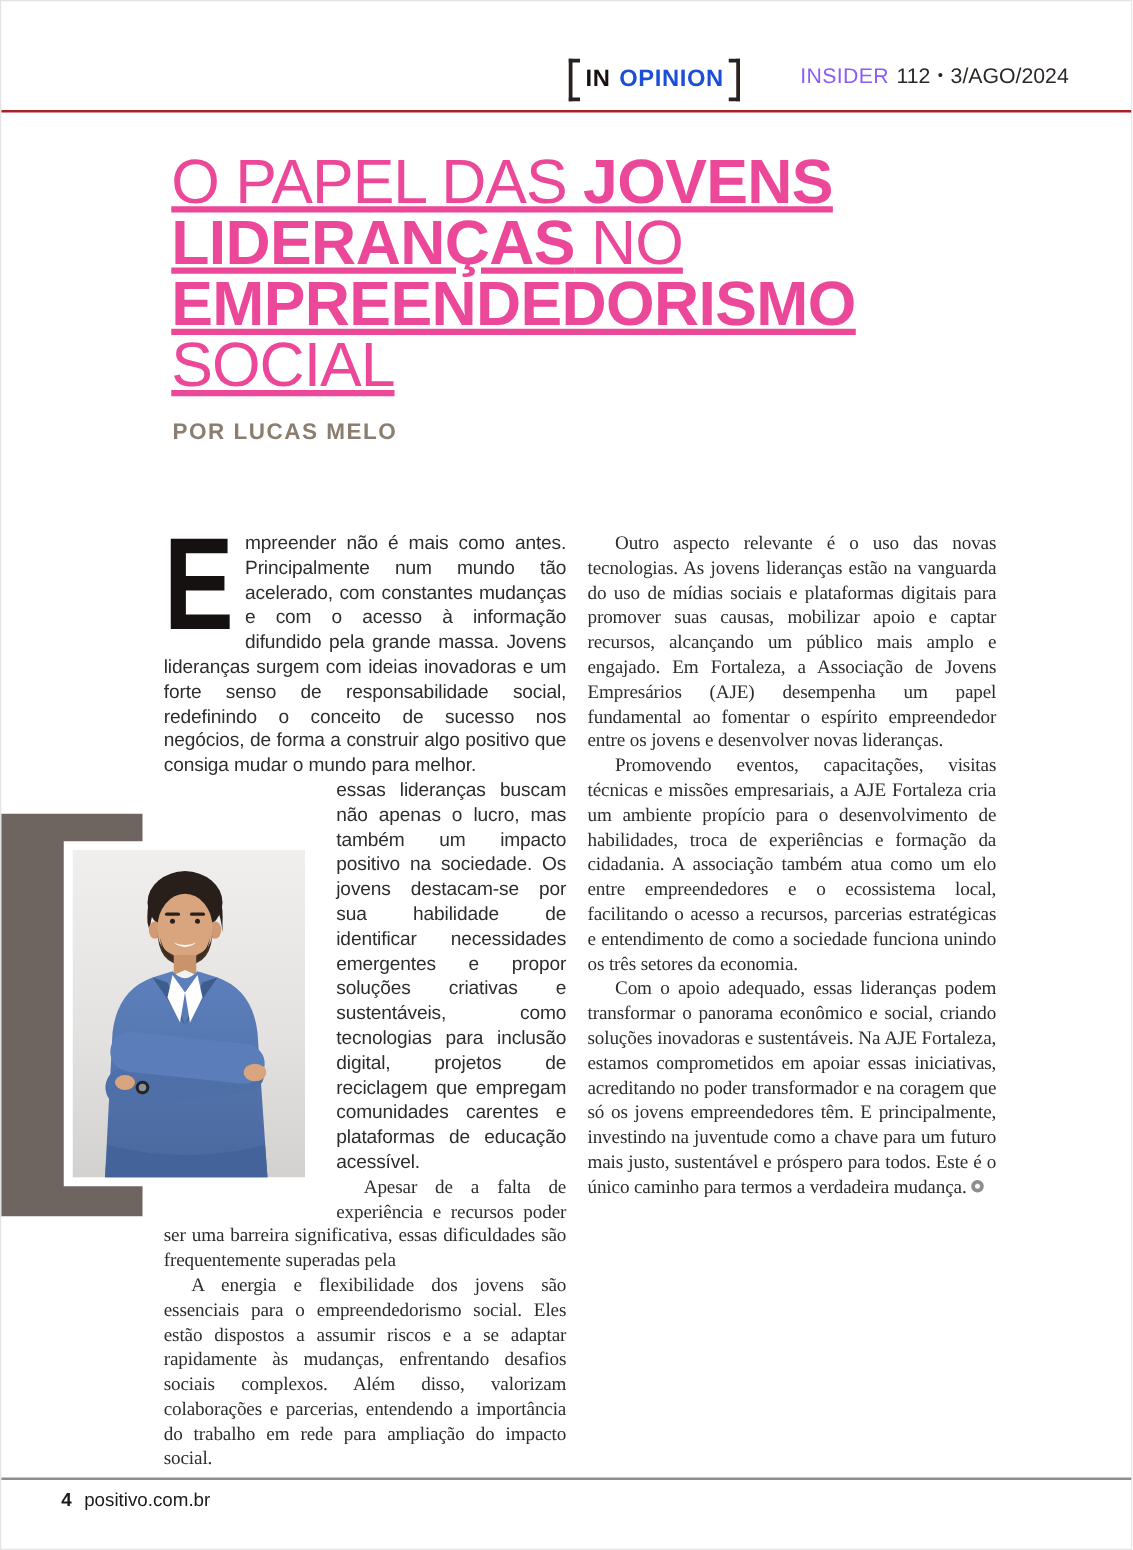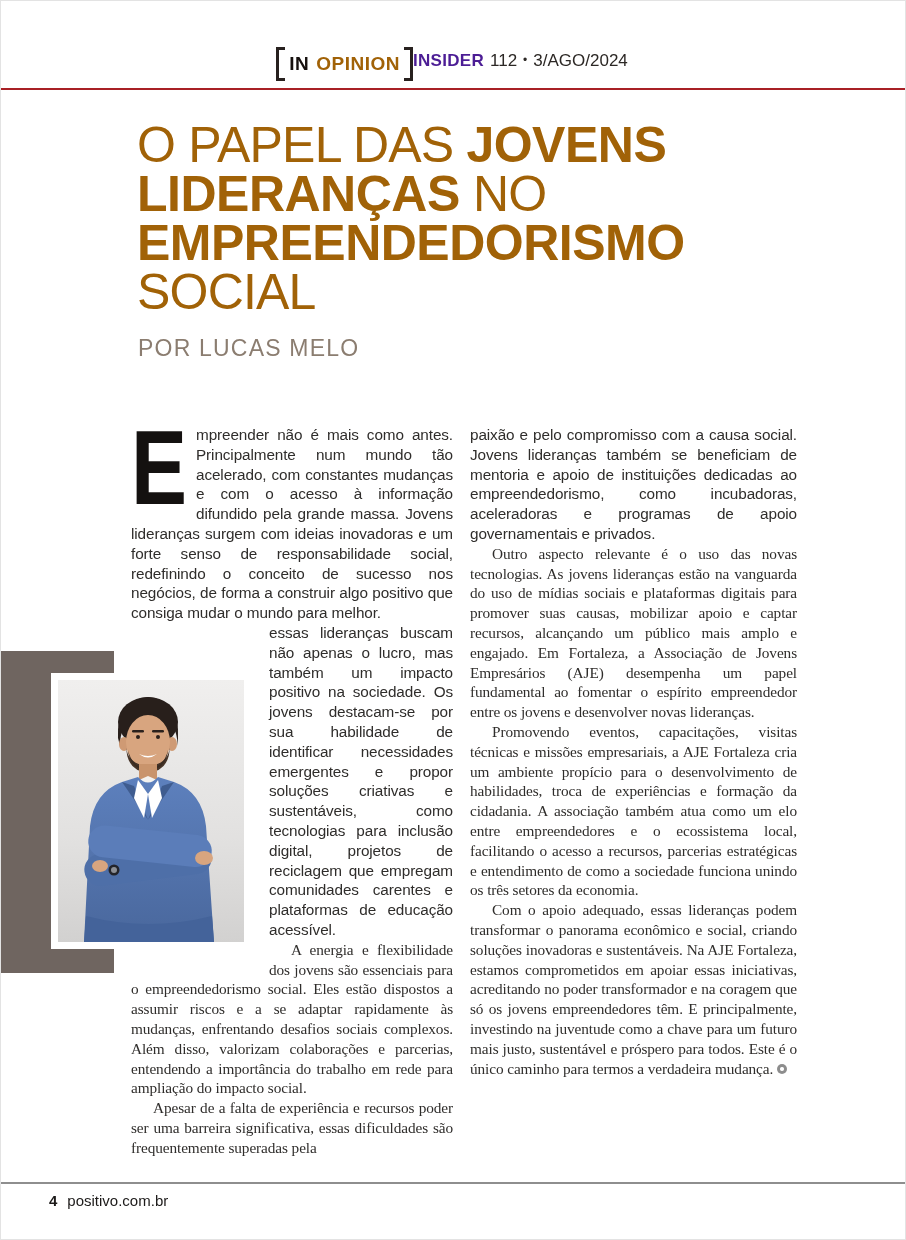--- a/index.html
+++ b/index.html
@@ -4,42 +4,42 @@
 <style>
   html,body { margin:0; padding:0; background:#ffffff; }
   .page {
     position:relative; width:906px; height:1240px; background:#ffffff;
     font-family:"Liberation Sans", sans-serif; overflow:hidden;
     box-sizing:border-box; border:1px solid #e3e3e3;
   }
 
   
   .header { position:absolute; left:48px; right:50px; top:46px;
-    display:flex; justify-content:center; align-items:flex-start; }
+    display:flex; justify-content:flex-end; align-items:flex-start; }
   .logo { display:flex; align-items:stretch; height:34px; }
   .brk { width:9px; box-sizing:border-box; border-top:3px solid #28211f; border-bottom:3px solid #28211f; }
   .brk-l { border-left:3px solid #28211f; }
   .brk-r { border-right:3px solid #28211f; }
   .logo-words { display:flex; align-items:center; gap:7px; font-weight:bold;
     font-size:19px; letter-spacing:0.5px; padding:0 4px; }
   .logo-in { color:#17110f; }
-  .logo-opinion { color:#a16207; }
+  .logo-opinion { color:#1d4ed8; }
   .issue { font-size:17px; color:#2c2825; margin-top:4px; display:flex; align-items:baseline; gap:6px; }
-  .issue-mag { font-weight:bold; color:#4c1d95; letter-spacing:0.3px; }
+  .issue-mag { font-weight:normal; color:#8b5cf6; letter-spacing:0.3px;padding-left:48px; }
   .issue-bullet { font-size:12px; transform:translateY(-2px); }
 
   .rule-red { position:absolute; left:0; top:87px; width:906px; height:2px; background:#a82025; }
 
   
   .title { position:absolute; left:136px; top:120px; width:630px;
-    font-size:50px; line-height:49px; letter-spacing:-0.8px; color:#a16207; }
+    font-size:50px; line-height:49px; letter-spacing:-0.8px; color:#ec4899;text-decoration:underline; }
   .t-light { font-weight:300; }
   .t-bold  { font-weight:800; letter-spacing:-0.5px; }
-  .byline-author { position:absolute; left:137px; top:334px; font-size:23px;
-    font-weight:normal; letter-spacing:1.2px; color:#8b7d70; }
+  .byline-author { position:absolute; left:137px; top:334px; font-size:18px;
+    font-weight:bold; letter-spacing:1.2px; color:#8b7d70; }
   .byline-role { position:absolute; left:137px; top:359px; font-size:17px;
     color:#3e3a37; letter-spacing:0.2px; }
 
   
   .col { position:absolute; top:424px; font-size:15.3px; line-height:19.8px;
     text-align:justify; color:#2f2d2b; letter-spacing:-0.1px; }
   .col p { margin:0; }
   .col-left  { left:130px; width:322px; }
   .col-right { left:469px; width:327px; }
   .indent { text-indent:22px;font-family:Liberation Serif, serif; }
@@ -92,26 +92,25 @@
   <h1 class="title" style="margin:0; font-weight:normal;">
     <span class="t-light">O PAPEL DAS </span><span class="t-bold">JOVENS LIDERANÇAS</span><span class="t-light"> NO </span><span class="t-bold">EMPREENDEDORISMO</span><span class="t-light"> SOCIAL</span>
   </h1>
 
   <div class="byline-author">POR LUCAS MELO</div>
 
   <div class="col col-left">
     <p><span class="dropcap">E</span><span>mpreender não é mais como antes. Principalmente num mundo tão acelerado, com constantes mudanças e com o acesso à informação difundido pela grande massa. Jovens lideranças surgem com ideias inovadoras e um forte senso de responsabilidade social, redefinindo o conceito de sucesso nos negócios, de forma a construir algo positivo que consiga mudar o mundo para melhor.</span></p>
     <div class="photo-spacer"></div>
     <p><span>essas lideranças buscam não apenas o lucro, mas também um impacto positivo na sociedade. Os jovens destacam-se por sua habilidade de identificar necessidades emergentes e propor soluções criativas e sustentáveis, como tecnologias para inclusão digital, projetos de reciclagem que empregam comunidades carentes e plataformas de educação acessível.</span></p>
+    <p class="indent"><span>Apesar de a falta de experiência e recursos poder ser uma barreira significativa, essas dificuldades são frequentemente superadas pela</span></p>
     <p class="indent"><span>A energia e flexibilidade dos jovens são essenciais para o empreendedorismo social. Eles estão dispostos a assumir riscos e a se adaptar rapidamente às mudanças, enfrentando desafios sociais complexos. Além disso, valorizam colaborações e parcerias, entendendo a importância do trabalho em rede para ampliação do impacto social.</span></p>
-    <p class="indent"><span>Apesar de a falta de experiência e recursos poder ser uma barreira significativa, essas dificuldades são frequentemente superadas pela</span></p>
   </div>
 
   <div class="col col-right">
-    <p><span>paixão e pelo compromisso com a causa social. Jovens lideranças também se beneficiam de mentoria e apoio de instituições dedicadas ao empreendedorismo, como incubadoras, aceleradoras e programas de apoio governamentais e privados.</span></p>
     <p class="indent"><span>Outro aspecto relevante é o uso das novas tecnologias. As jovens lideranças estão na vanguarda do uso de mídias sociais e plataformas digitais para promover suas causas, mobilizar apoio e captar recursos, alcançando um público mais amplo e engajado. Em Fortaleza, a Associação de Jovens Empresários (AJE) desempenha um papel fundamental ao fomentar o espírito empreendedor entre os jovens e desenvolver novas lideranças.</span></p>
     <p class="indent"><span>Promovendo eventos, capacitações, visitas técnicas e missões empresariais, a AJE Fortaleza cria um ambiente propício para o desenvolvimento de habilidades, troca de experiências e formação da cidadania. A associação também atua como um elo entre empreendedores e o ecossistema local, facilitando o acesso a recursos, parcerias estratégicas e entendimento de como a sociedade funciona unindo os três setores da economia.</span></p>
     <p class="indent"><span>Com o apoio adequado, essas lideranças podem transformar o panorama econômico e social, criando soluções inovadoras e sustentáveis. Na AJE Fortaleza, estamos comprometidos em apoiar essas iniciativas, acreditando no poder transformador e na coragem que só os jovens empreendedores têm. E principalmente, investindo na juventude como a chave para um futuro mais justo, sustentável e próspero para todos. Este é o único caminho para termos a verdadeira mudança.</span><span class="end-mark"></span></p>
   </div>
 
   <div class="photo-block">
     <div class="photo-bar"></div>
     <div class="photo-frame">
       <svg class="photo-img" viewBox="0 0 186 262" role="img" aria-label="Homem sorridente de cabelo e barba escuros, terno azul e camisa branca, braços cruzados">
         <defs>

